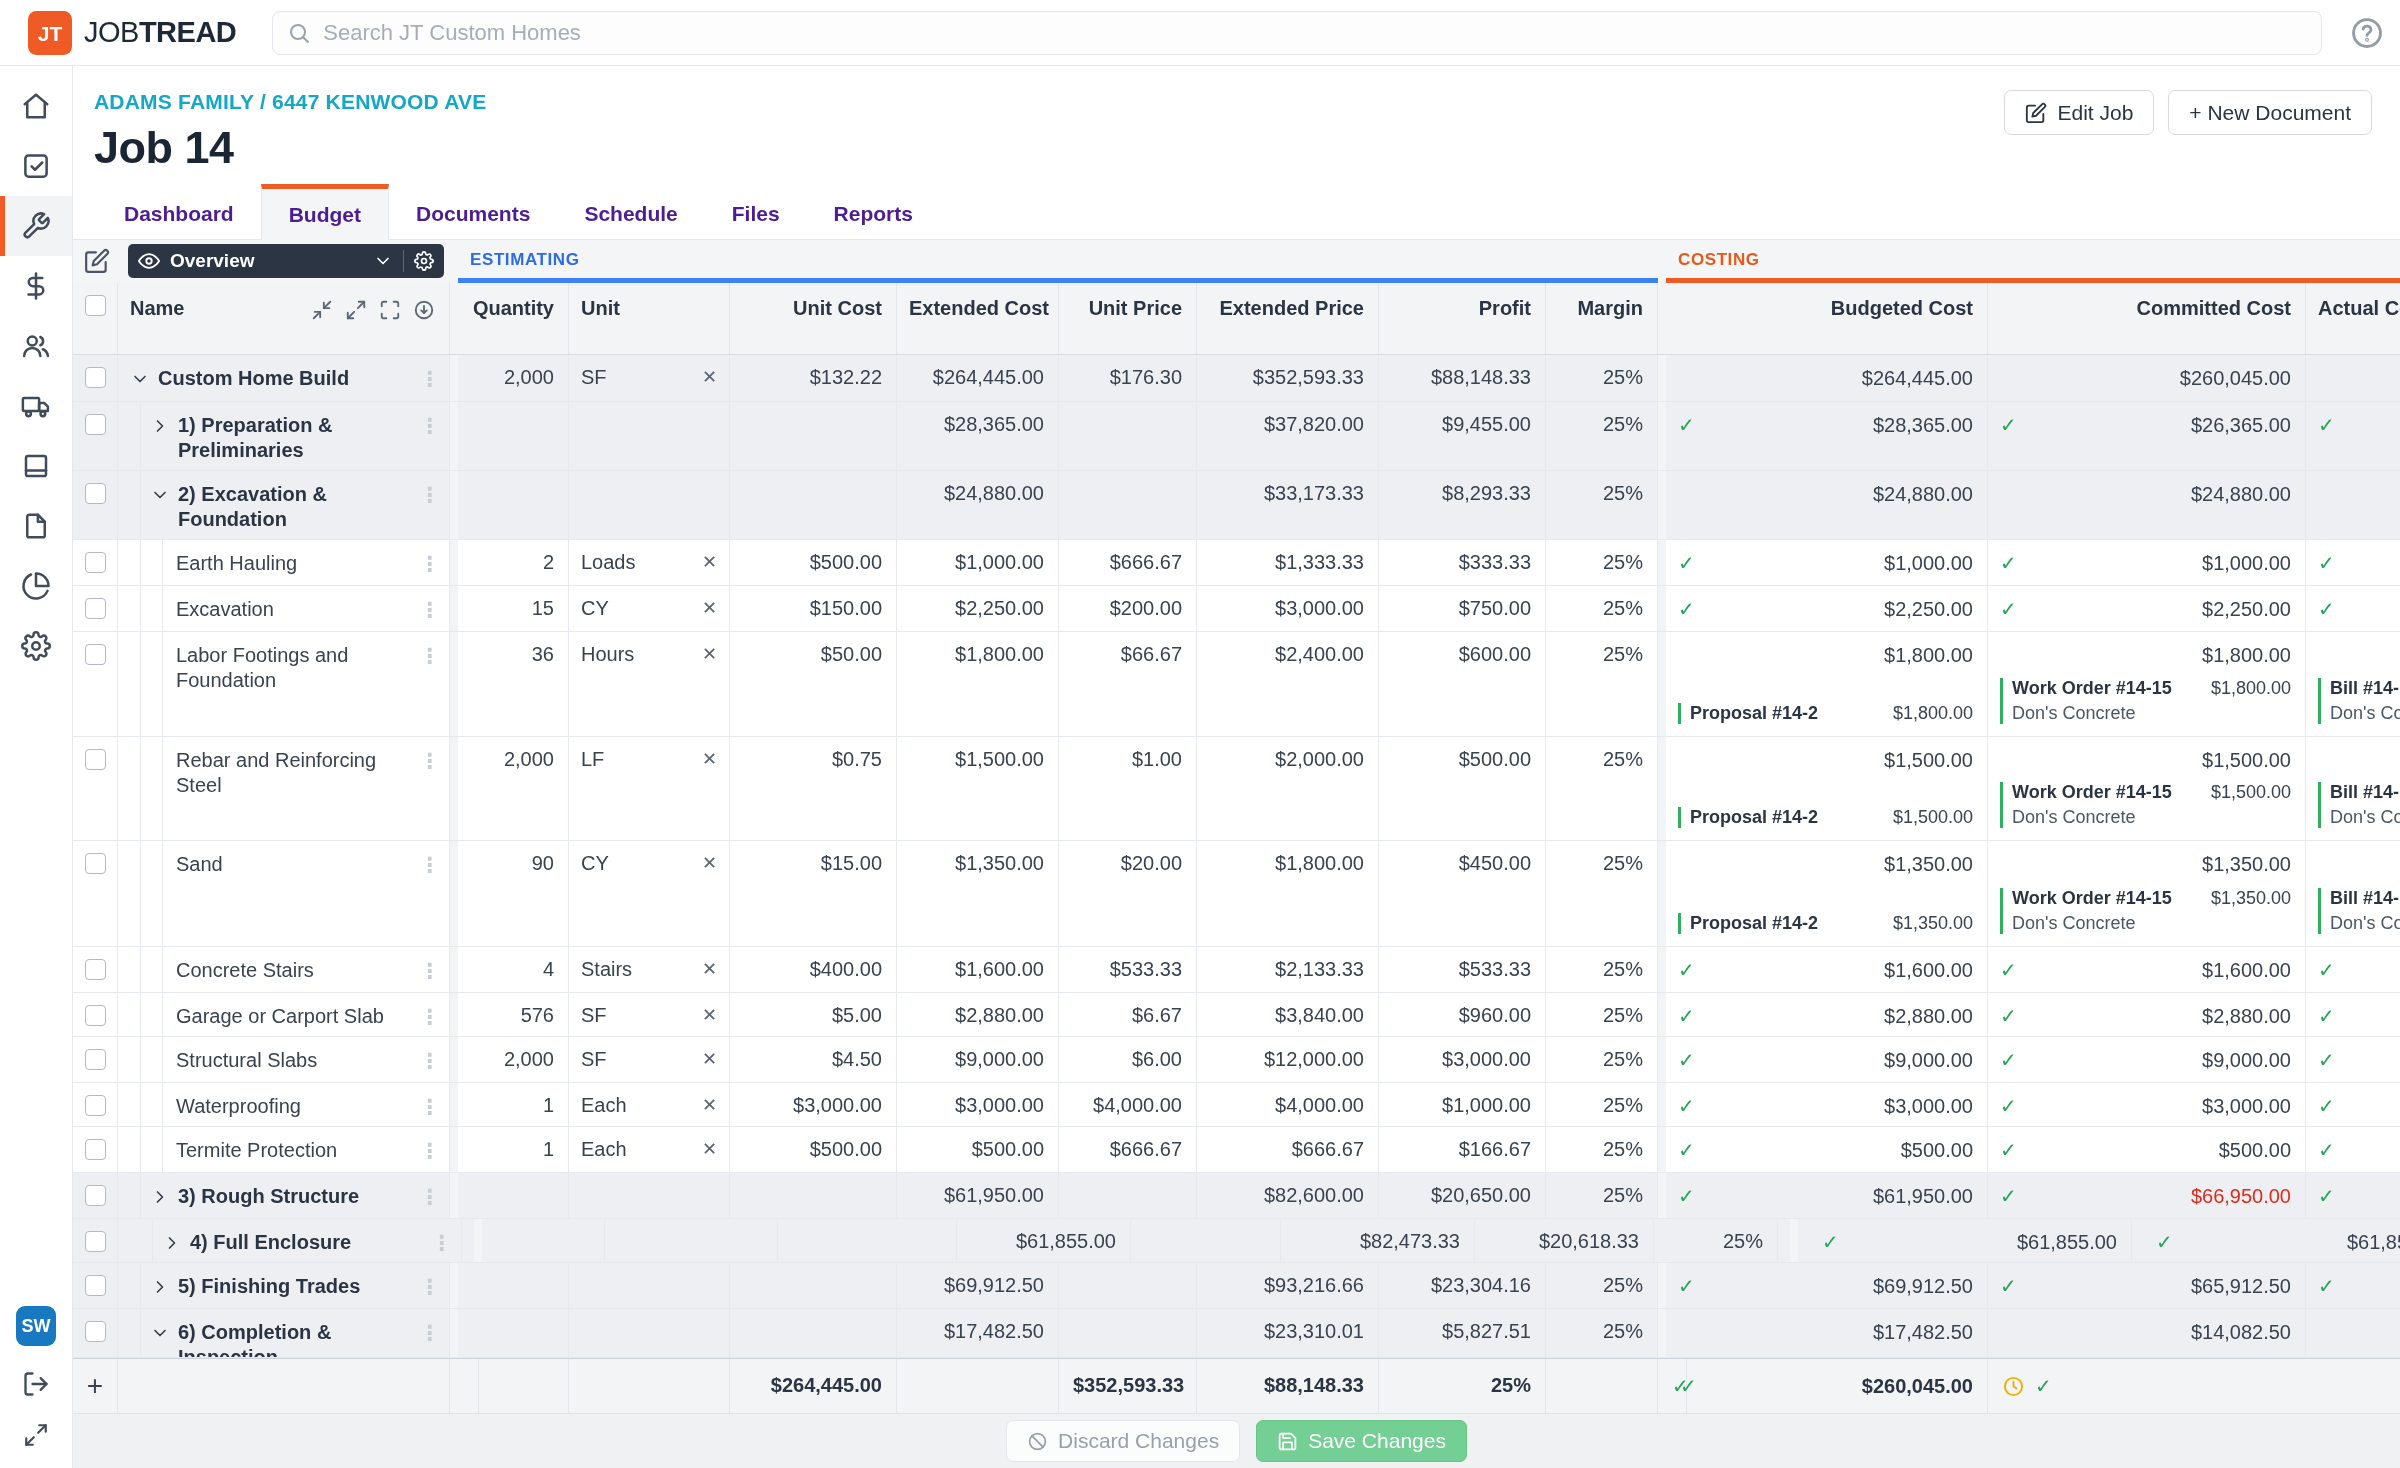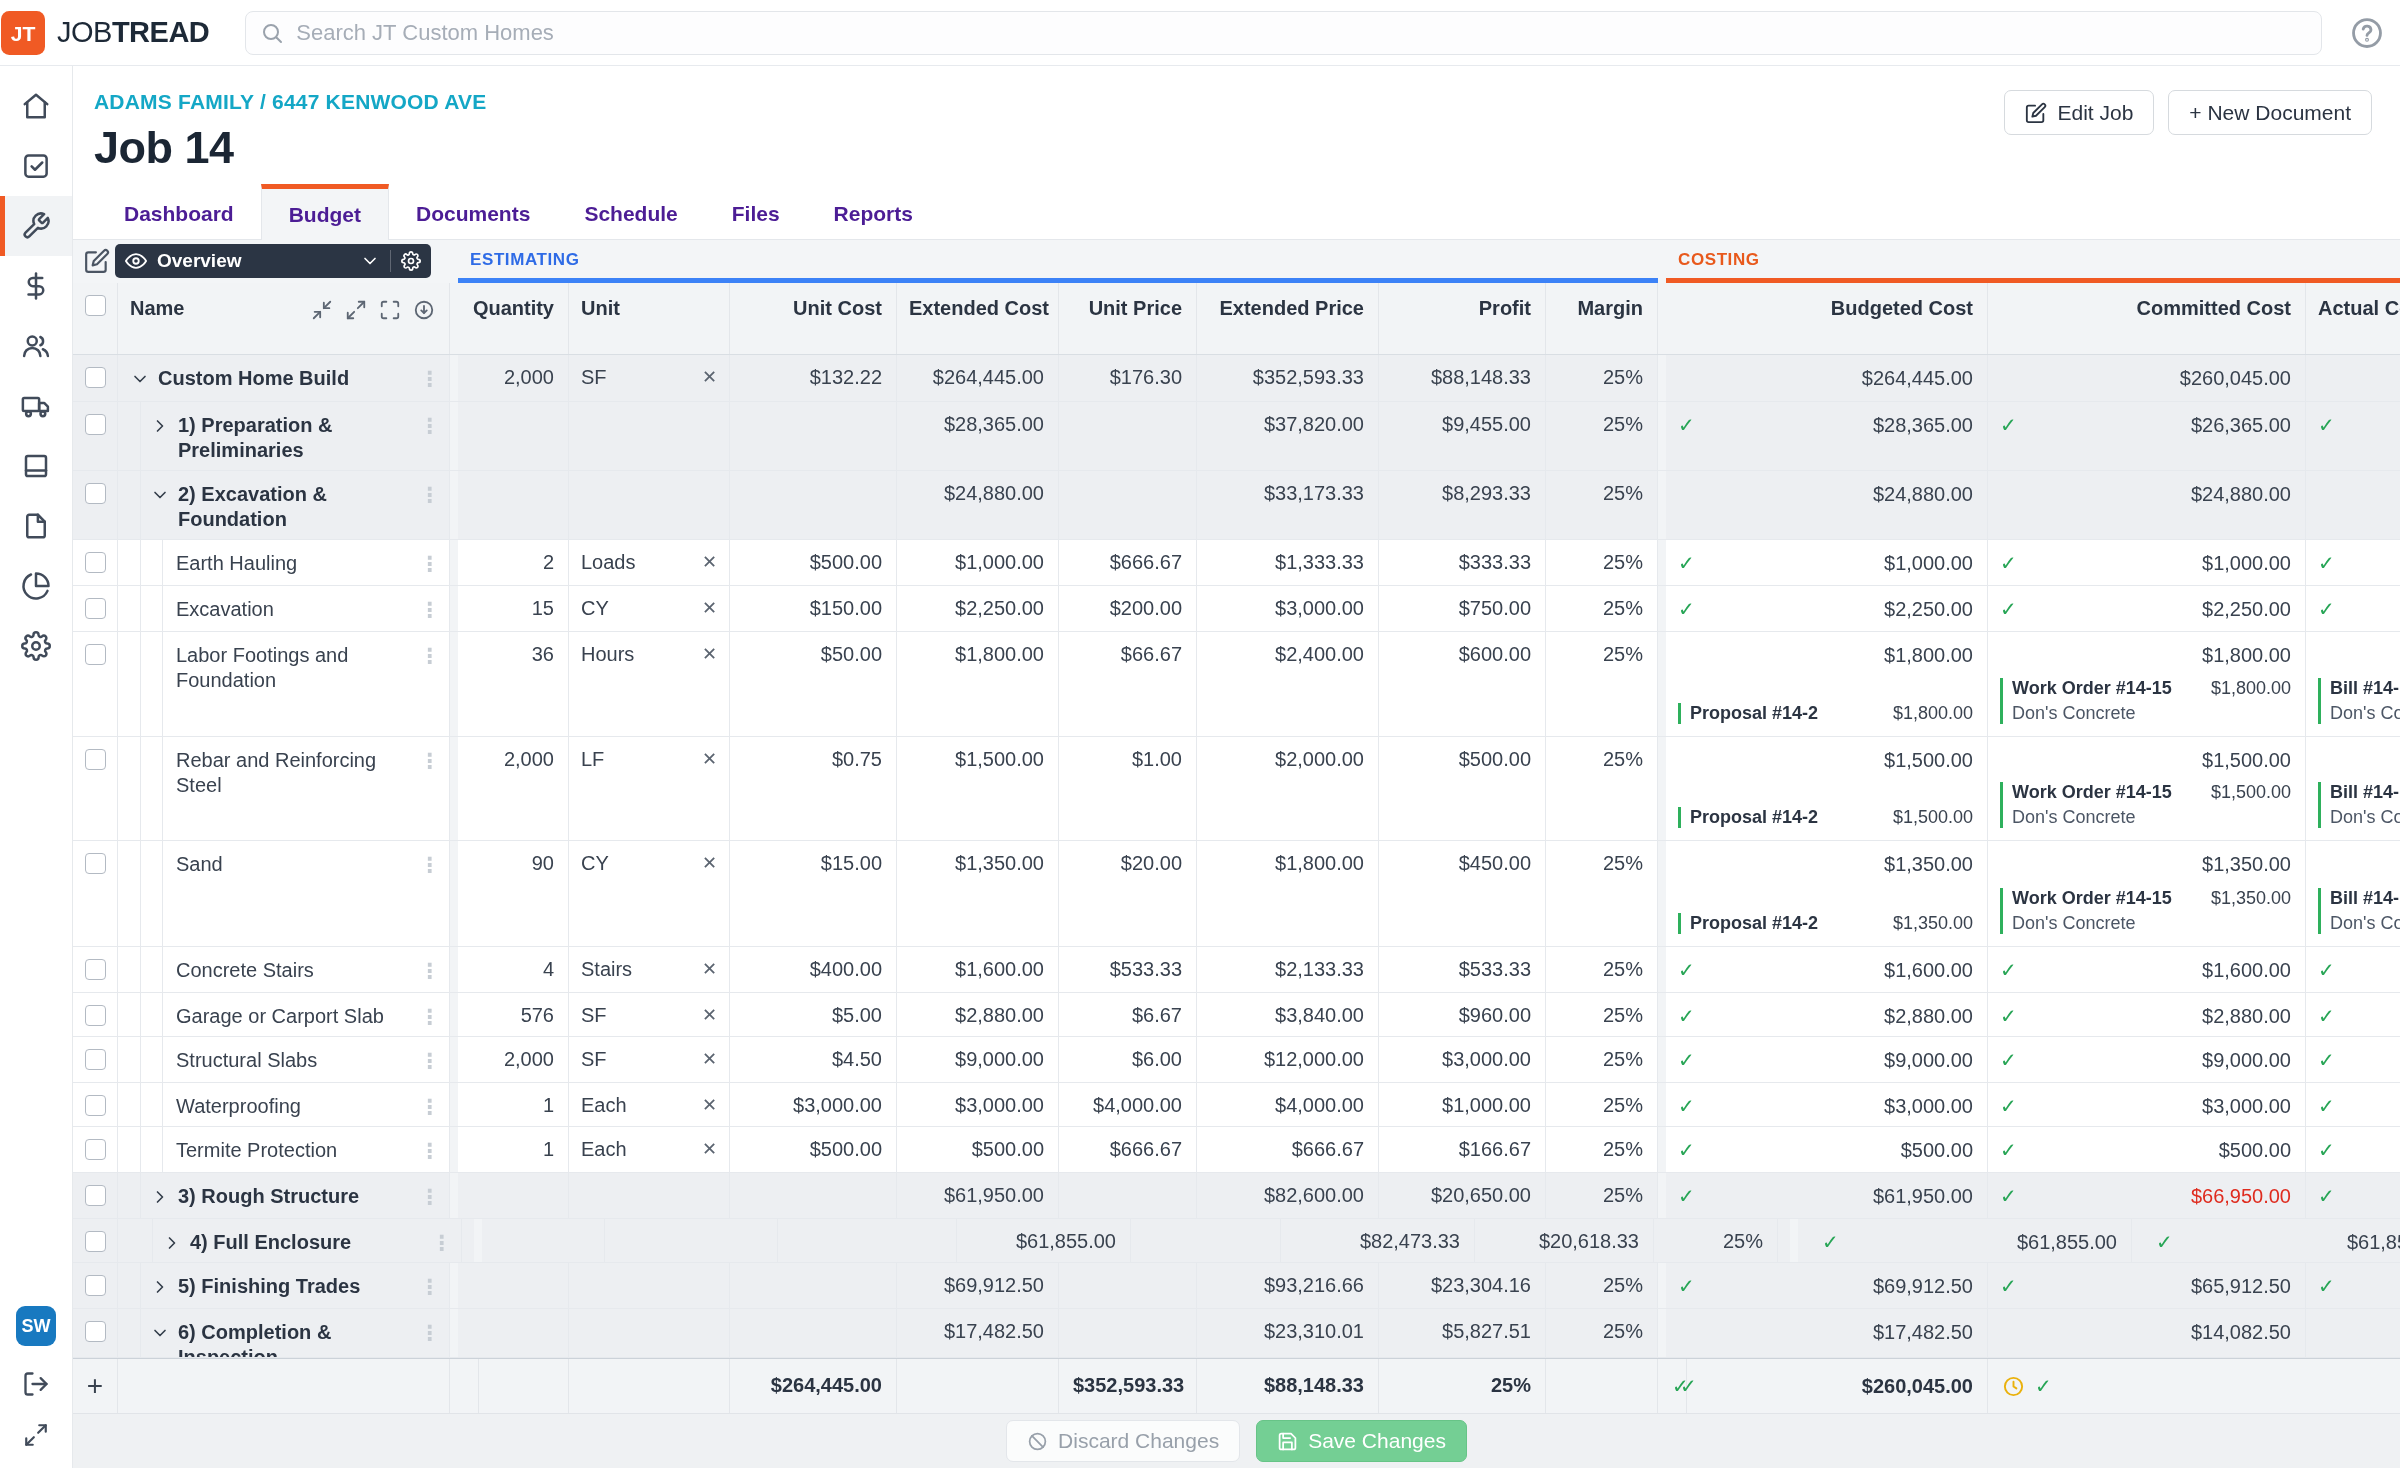--- a/index.html
+++ b/index.html
@@ -2,21 +2,21 @@
 <html><head>
 <meta charset="utf-8">
 <style>
   * { box-sizing: border-box; margin: 0; padding: 0; }
   html,body { width:2400px; height:1468px; overflow:hidden; background:#fff;
     font-family:"Liberation Sans","DejaVu Sans",sans-serif; color:#39424f; }
   svg { display:block; }
   .ic { stroke:currentColor; fill:none; stroke-width:2; stroke-linecap:round; stroke-linejoin:round; }
 
   
-  .topbar { height:66px; display:flex; align-items:center; padding:0 16px 0 1px;
+  .topbar { height:66px; display:flex; align-items:center; padding:0 16px 0 28px;
     border-bottom:1px solid #e7eaee; background:#fff; }
   .logo { display:flex; align-items:center; gap:12px; }
   .logo-text { font-size:29px; letter-spacing:-0.5px; color:#1d2937; font-weight:500; }
   .logo-text b { font-weight:800; }
   .searchbox { flex:1; margin:0 28px 0 36px; height:44px; border:1px solid #e3e6ea; border-radius:8px;
     background:#fdfdfe; display:flex; align-items:center; padding:0 14px; color:#9aa2ac; }
   .searchbox input { border:none; outline:none; background:transparent; flex:1; margin-left:12px;
     font-size:22px; color:#39424f; font-family:inherit; }
   .searchbox input::placeholder { color:#a6adb7; }
   .help { color:#949ca6; }
@@ -50,21 +50,21 @@
     color:#4c1d95; cursor:pointer; border-top:5px solid transparent; }
   .tab.active { background:#f3f5f7; border-left:1px solid #e4e7eb; border-right:1px solid #e4e7eb;
     border-top:5px solid #f05a24; margin-bottom:-1px; }
 
   
   :root { --grid: 45px 332px 8px 111px 161px 167px 162px 138px 182px 167px 112px 8px 322px 318px 94px; }
   .table { width:2327px; background:#f3f5f7; }
 
   .ghead { height:43px; position:relative; background:#f3f5f7; }
   .ghead .pencil { position:absolute; left:11px; top:8px; color:#4b5563; cursor:pointer; }
-  .viewsel { position:absolute; left:42px; top:4px; width:316px; height:34px; background:#2b3544; border-radius:5px;
+  .viewsel { position:absolute; left:55px; top:4px; width:316px; height:34px; background:#2b3544; border-radius:5px;
     display:flex; align-items:center; color:#fff; padding:0 10px; cursor:pointer; }
   .viewsel .vlabel { font-size:19px; font-weight:700; margin-left:10px; }
   .viewsel .vchev { margin-left:auto; }
   .viewsel .vdiv { width:1px; height:22px; background:rgba(255,255,255,.25); margin:0 10px; }
   .seclabel { position:absolute; top:10px; font-size:17px; font-weight:700; letter-spacing:.6px; }
   .sec-est { left:397px; color:#2e6be6; }
   .sec-cost { left:1605px; color:#e8591c; }
   .bar { position:absolute; bottom:0; height:5px; }
   .bar-est { left:385px; width:1200px; background:#3c82f7; }
   .bar-cost { left:1593px; width:734px; background:#f05a24; }

